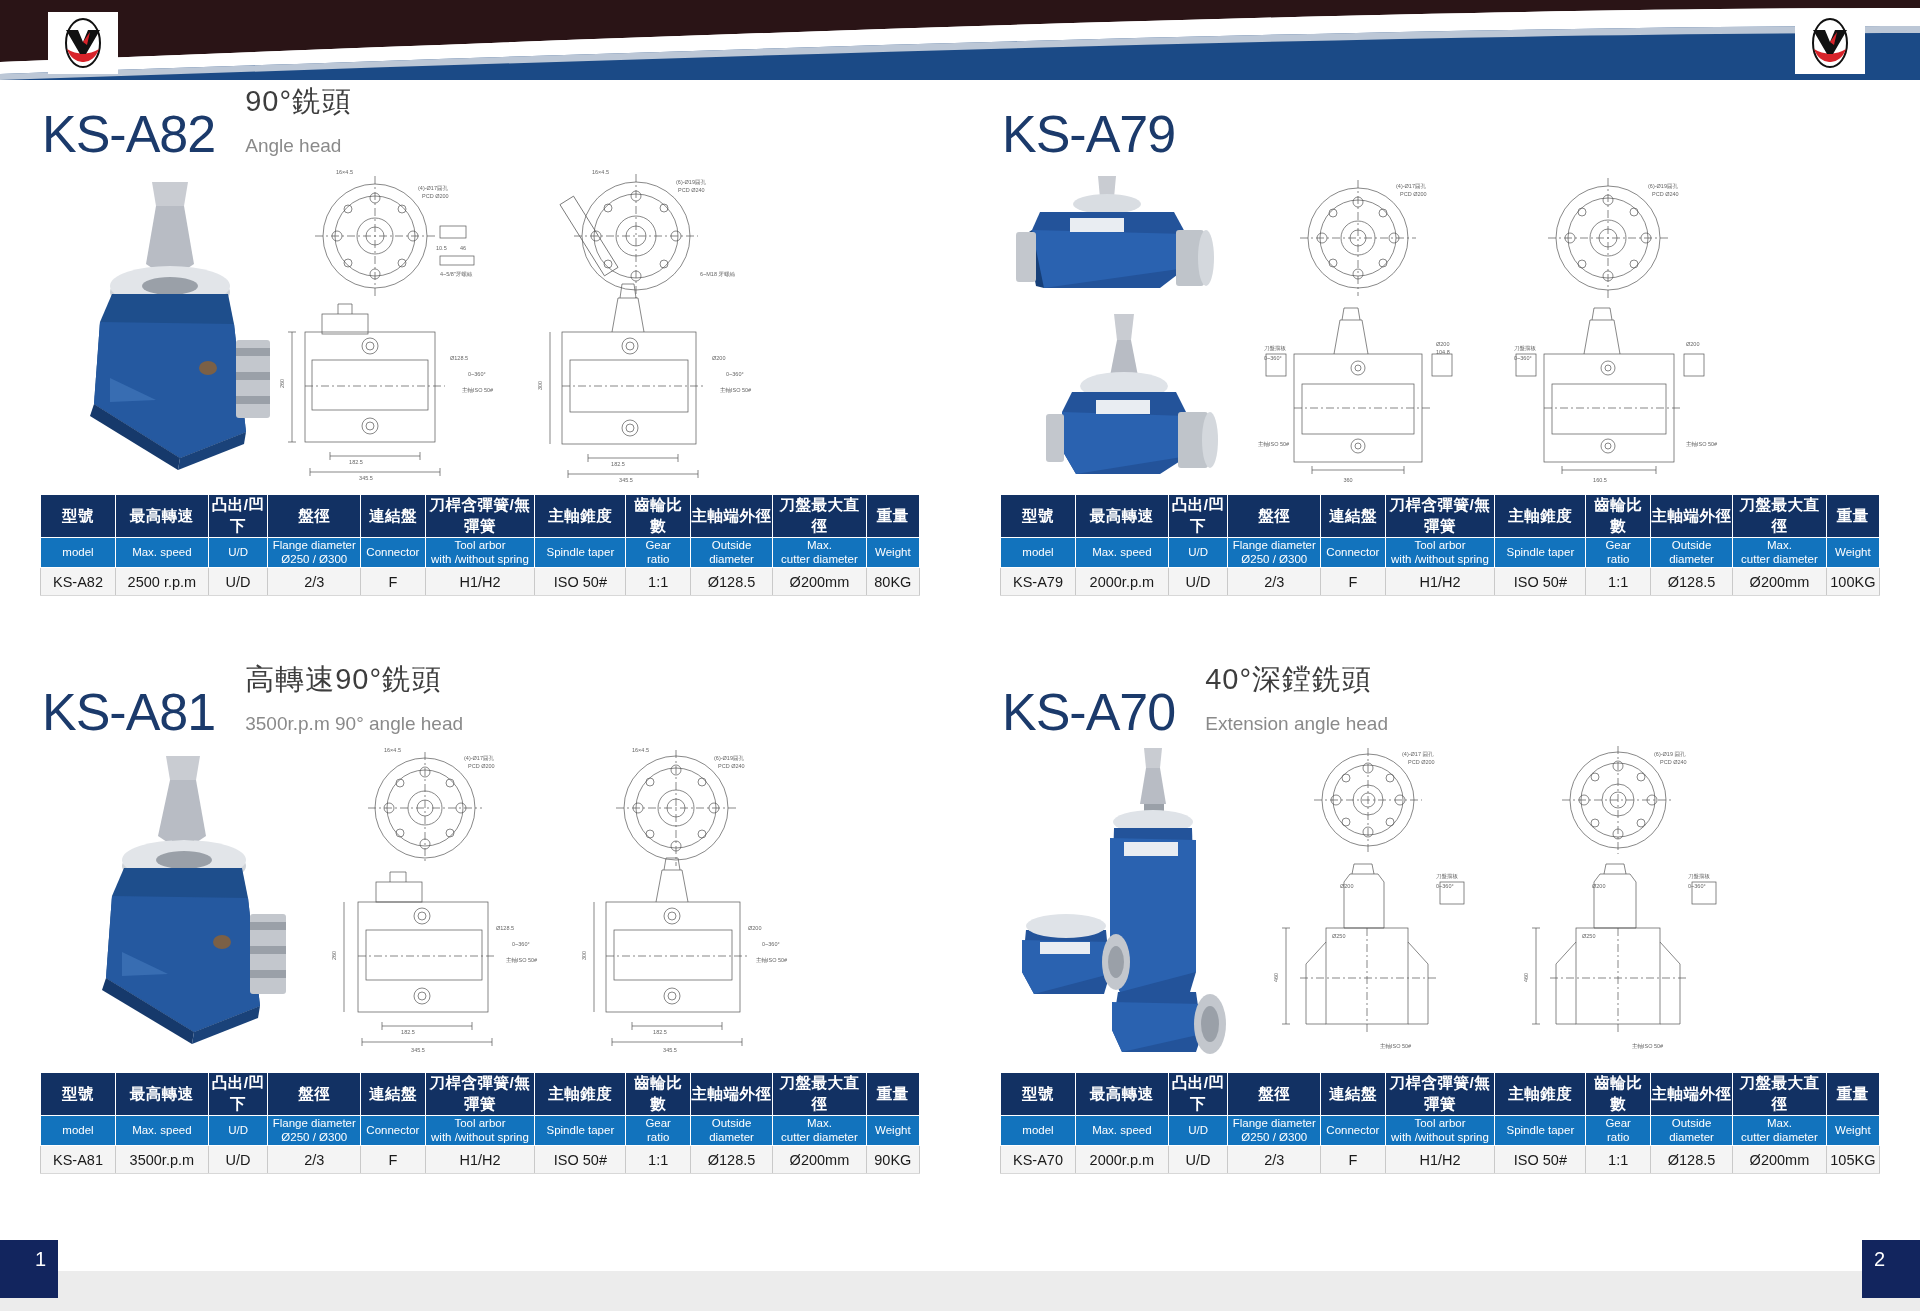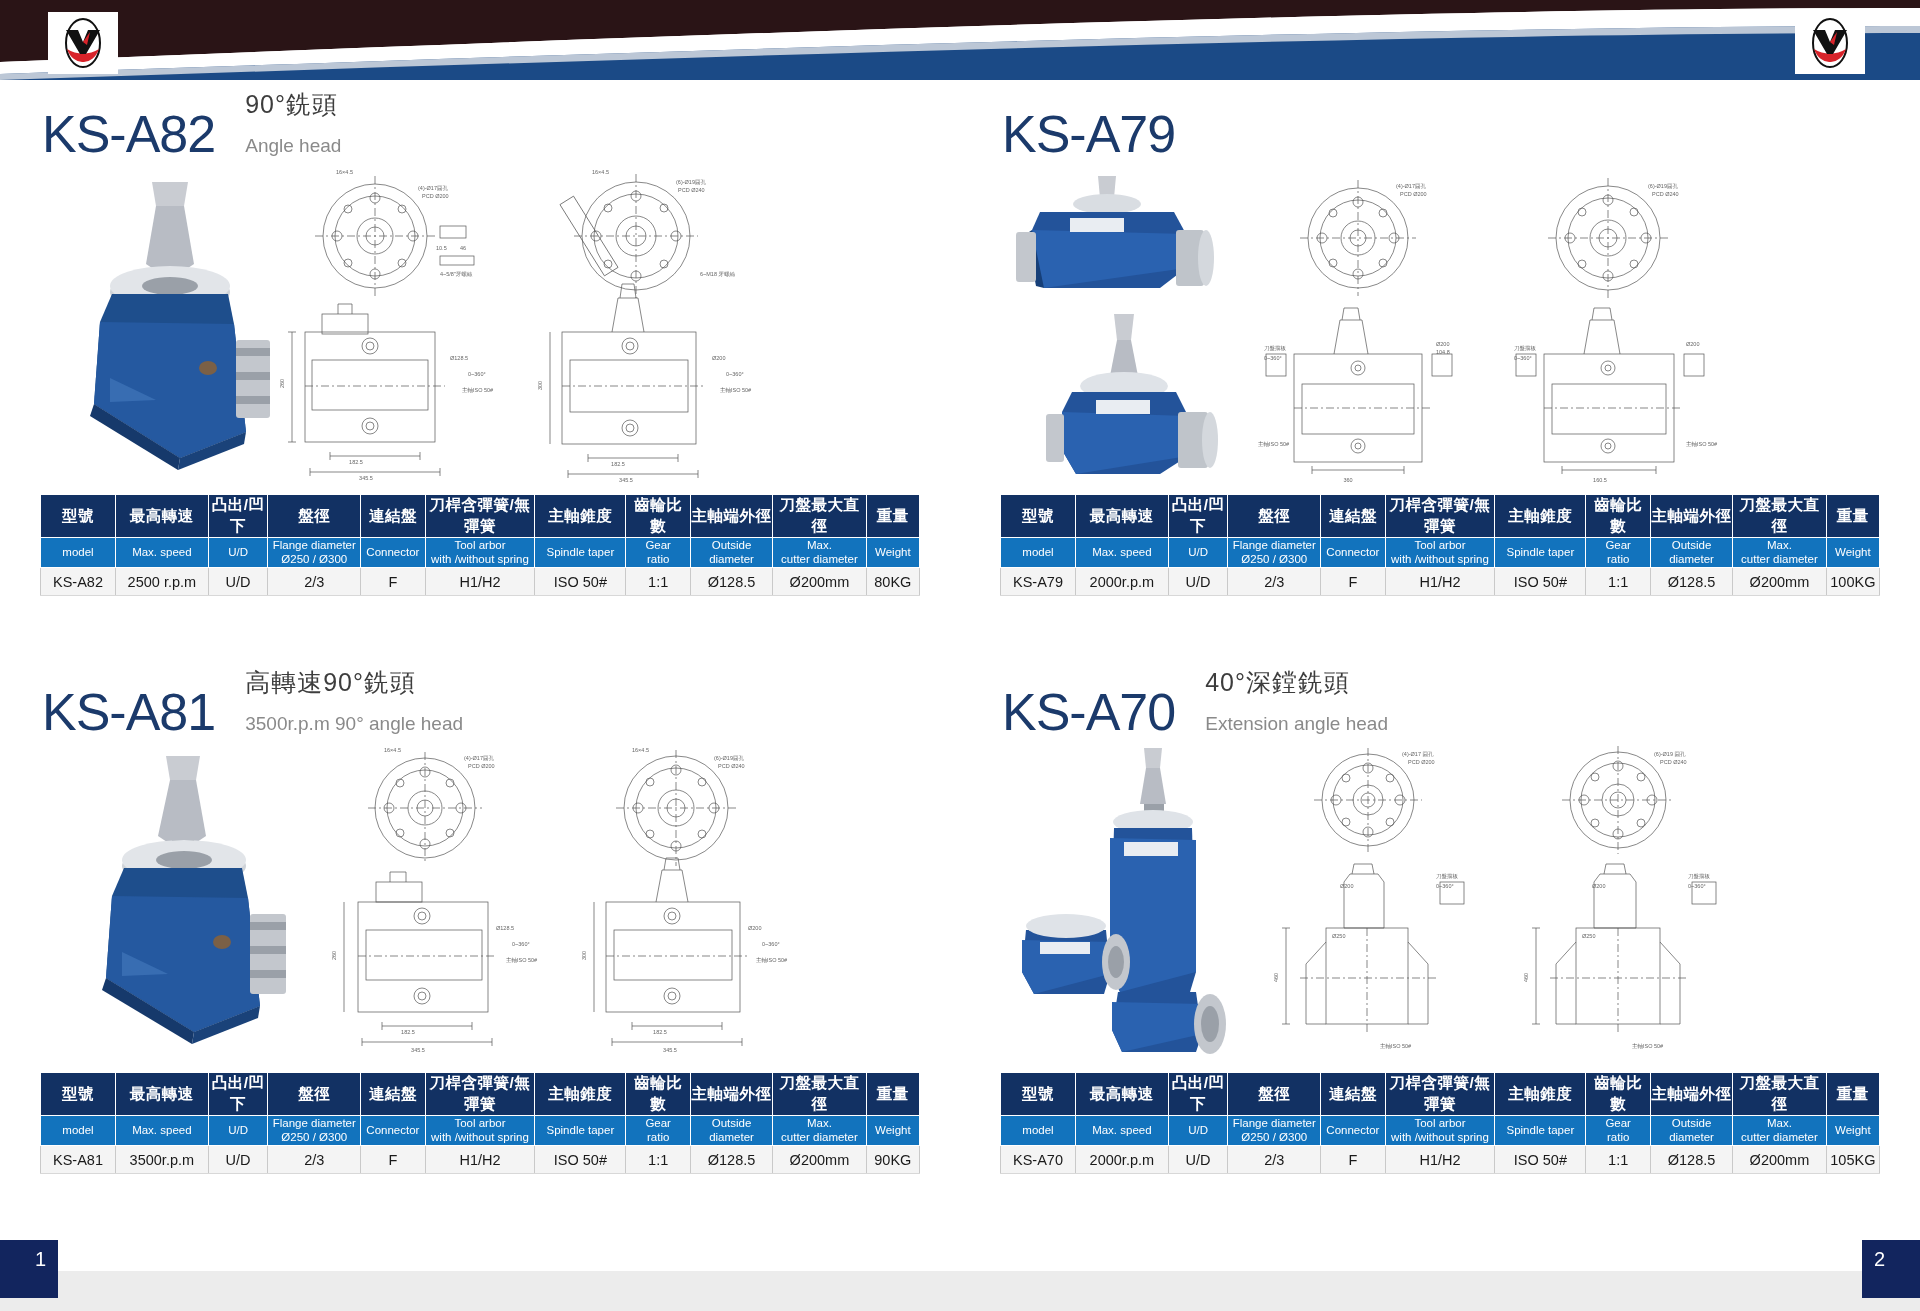--- a/index.html
+++ b/index.html
@@ -29,21 +29,21 @@
   .p-a79 { left:960px; top:82px;  width:960px; height:578px; }
   .p-a81 { left:0;    top:660px; width:960px; height:580px; }
   .p-a70 { left:960px; top:660px; width:960px; height:580px; }
 
   .title-row { display:flex; align-items:flex-end; padding-left:42px; height:78px; }
   .model-code {
     font-size:52px; font-weight:400; color:#1b3a6b; letter-spacing:-1px;
     line-height:1; font-family:"Liberation Sans", sans-serif;
   }
   .title-text { margin-left:30px; padding-bottom:2px; }
-  .title-cn { font-size:25px; color:#3d3d3d; line-height:1.14; letter-spacing:1px; }
+  .title-cn { font-size:29px; color:#3d3d3d; line-height:1.14; letter-spacing:1px; }
   .title-en { font-size:19px; color:#8a8a8a; line-height:1.2; margin-top:17px; }
 
   
   .visual { position:relative; height:330px; margin-top:4px; }
   .photo { position:absolute; }
   .drawings { position:absolute; display:flex; }
   .dwg { position:relative; }
   .dwg svg { display:block; }
 
   

